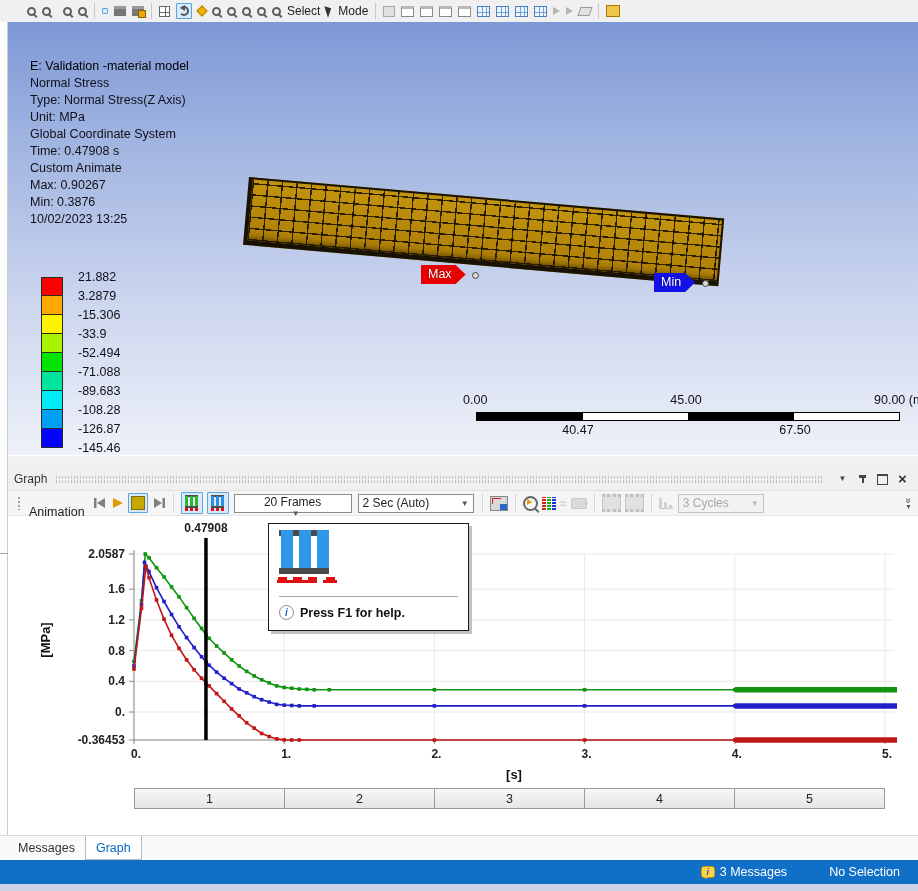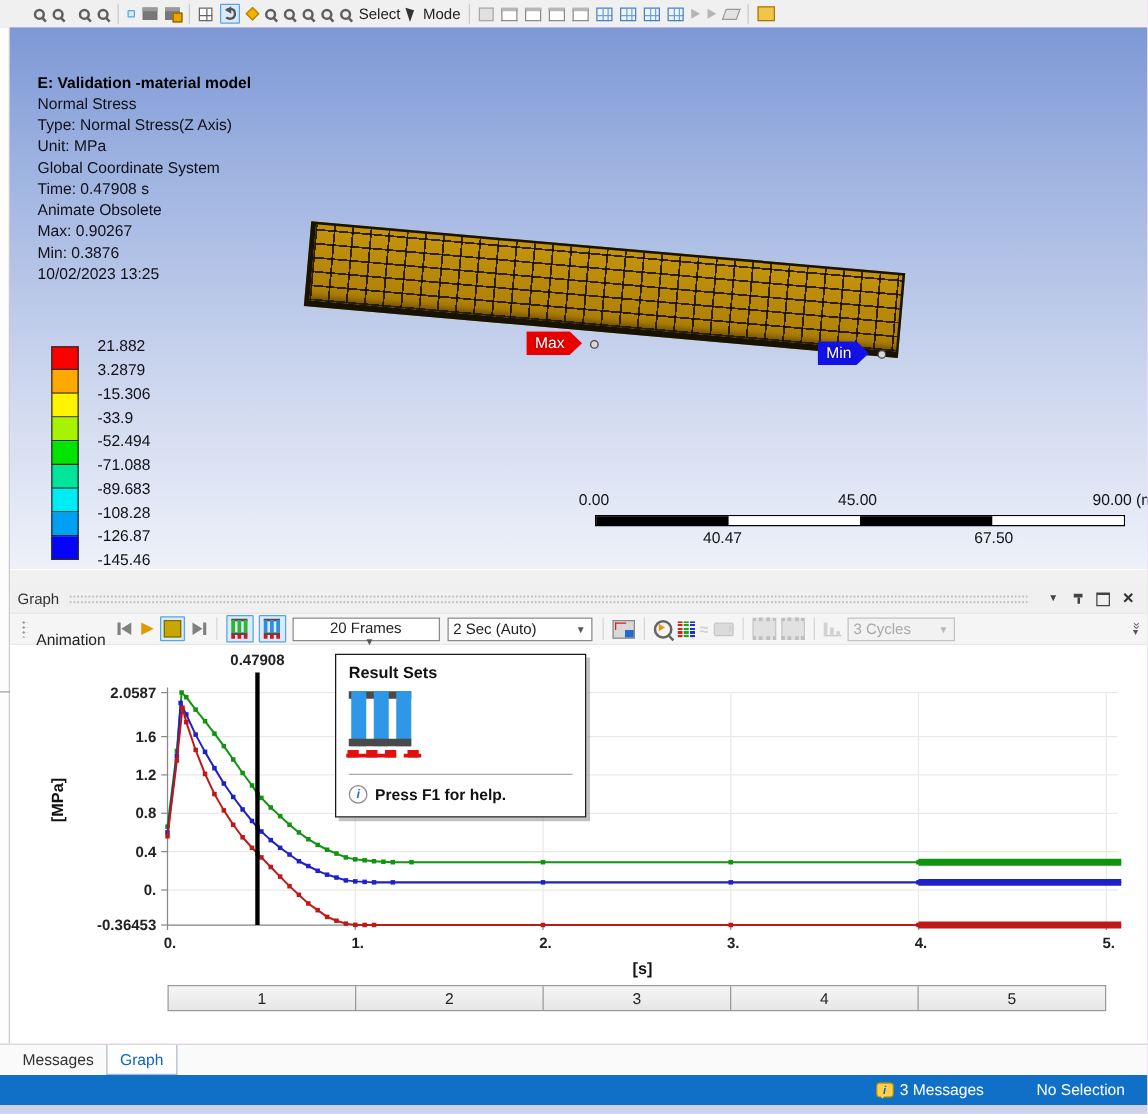--- a/index.html
+++ b/index.html
@@ -24,21 +24,21 @@
   .i-cursor{width:0;height:0;border-left:6px solid #333;border-top:4px solid transparent;border-bottom:8px solid transparent;transform:rotate(-18deg);}
   .i-flag{width:12px;height:11px;background:#e0e0e0;border:1px solid #a8a8a8;}
   .i-pane{width:13px;height:11px;background:#fff;border:1px solid #8a8a8a;border-top:3px solid #b8b8b8;}
   .i-bluegrid{width:13px;height:11px;border:1px solid #4a7fc0;background-color:#eef5fd;background-image:linear-gradient(#6fa0d8,#6fa0d8),linear-gradient(90deg,#6fa0d8,#6fa0d8),linear-gradient(90deg,#6fa0d8,#6fa0d8);background-size:13px 1px,1px 11px,1px 11px;background-position:0 5px,4px 0,8px 0;background-repeat:no-repeat;}
   .i-arrow{width:0;height:0;border-left:7px solid #b5b5b5;border-top:4px solid transparent;border-bottom:4px solid transparent;}
   .i-eraser{width:12px;height:9px;background:#e2e2e2;border:1px solid #9a9a9a;transform:skewX(-20deg);}
   .i-goldbox{width:14px;height:12px;background:#f0c64a;border:1px solid #a87800;}
   
   #viewport{position:absolute;left:8px;top:22px;width:910px;height:433px;background:linear-gradient(180deg,#7d98d6 0%,#9db2e0 25%,#ccd6ee 65%,#eef1f9 100%);}
   #info-block{position:absolute;left:22px;top:36px;font-size:12.5px;color:#101018;line-height:17px;}
-  #info-title{font-weight:bold;color:#000;}
+  #info-title{font-weight:normal;color:#000;}
   #beam{position:absolute;left:241px;top:155px;width:477px;height:68px;transform:rotate(5deg);transform-origin:0 0;
     background-color:#b8880a;
     background-image:repeating-linear-gradient(90deg,rgba(20,12,0,.85) 0 1.4px,transparent 1.4px 14.6px),repeating-linear-gradient(0deg,rgba(20,12,0,.85) 0 1.4px,transparent 1.4px 11.2px),linear-gradient(#c4940c,#ac7e06);
     border:2px solid #171204;border-left-width:4px;border-bottom-width:5px;box-shadow:inset 0 -6px 5px -3px rgba(40,26,0,.5);}
   .flag{position:absolute;height:19px;line-height:19px;color:#fff;font-size:12.5px;padding:0 14px 0 7px;
     clip-path:polygon(0 0,calc(100% - 10px) 0,100% 50%,calc(100% - 10px) 100%,0 100%);}
   .flag-pin{position:absolute;width:7px;height:7px;border-radius:50%;background:#d8d8d8;border:1px solid #444;}
   #flag-max{left:413px;top:243px;background:#e80000;text-shadow:0 0 2px #700;}
   #flag-min{left:646px;top:251px;background:#1212e8;text-shadow:0 0 2px #007;}
   #legend{position:absolute;left:33px;top:246px;width:130px;height:195px;}
@@ -226,21 +226,21 @@
     </div>
 
   <div id="viewport" data-interactable="true">
     <div id="info-block" data-interactable="false">
       <div id="info-title" data-interactable="false">E: Validation -material model</div>
       <div data-interactable="false">Normal Stress</div>
       <div data-interactable="false">Type: Normal Stress(Z Axis)</div>
       <div data-interactable="false">Unit: MPa</div>
       <div data-interactable="false">Global Coordinate System</div>
       <div data-interactable="false">Time: 0.47908 s</div>
-      <div data-interactable="false">Animate Obsolete</div>
+      <div data-interactable="false">Custom Animate</div>
       <div data-interactable="false">Max: 0.90267</div>
       <div data-interactable="false">Min: 0.3876</div>
       <div data-interactable="false">10/02/2023 13:25</div>
     </div>
 
     <div id="beam" data-interactable="true"></div>
 
     <div class="flag" id="flag-max" data-interactable="true">
       <span data-interactable="false">Max</span>
     </div>
@@ -545,21 +545,20 @@
     </svg>
   <div id="cell-bar" data-interactable="true">
       <div class="cell" data-interactable="true">1</div>
       <div class="cell" data-interactable="true">2</div>
       <div class="cell" data-interactable="true">3</div>
       <div class="cell" data-interactable="true">4</div>
       <div class="cell" data-interactable="true">5</div>
     </div>
 
   <div id="tooltip" data-interactable="false">
-    <div id="tt-title" data-interactable="false">Result Sets</div>
     <div id="tt-body">
       <div class="rs-icon" data-interactable="false">
         <span class="cap" style="top:2px;"></span>
         <span class="bar" style="left:4px;"></span>
           <span class="bar" style="left:22px;"></span>
           <span class="bar" style="left:40px;"></span>
         <span class="cap" style="top:40px;"></span>
         <span class="base" style="left:0;width:40px;"></span>
         <span class="foot" style="left:1px;"></span>
           <span class="foot" style="left:16px;"></span>

